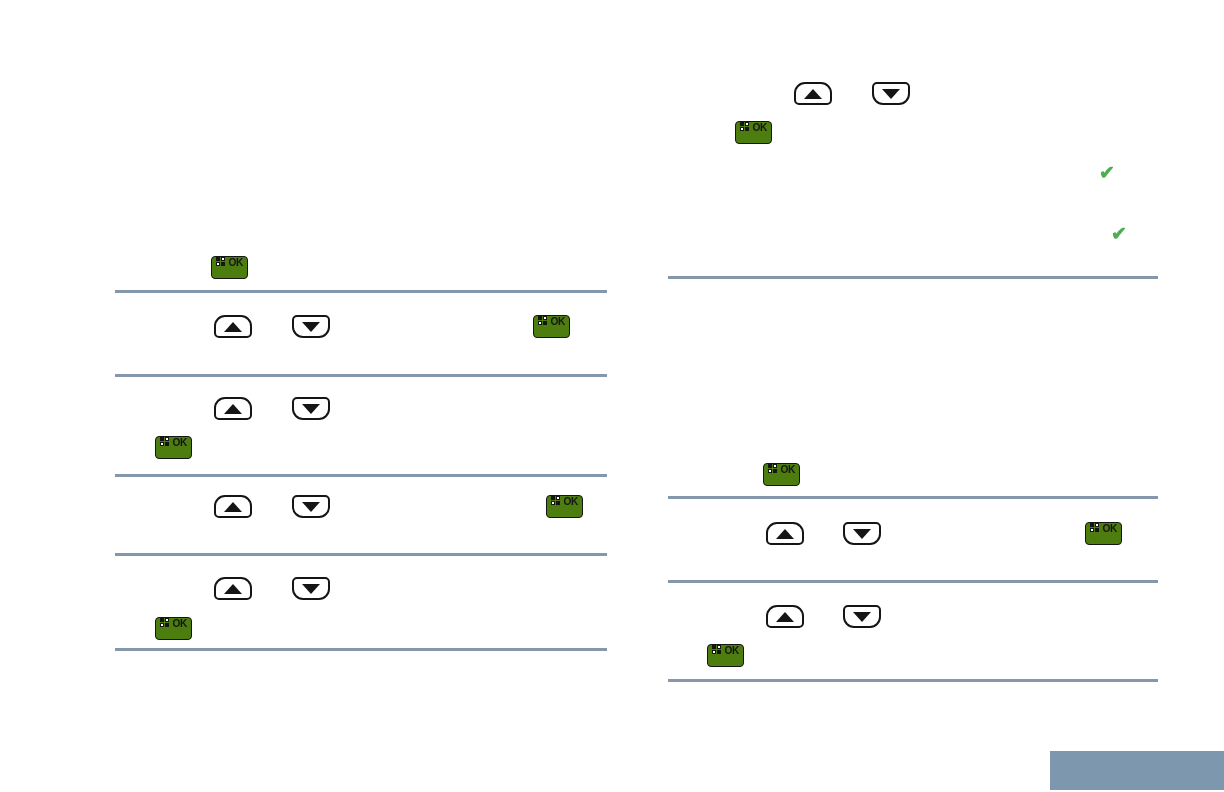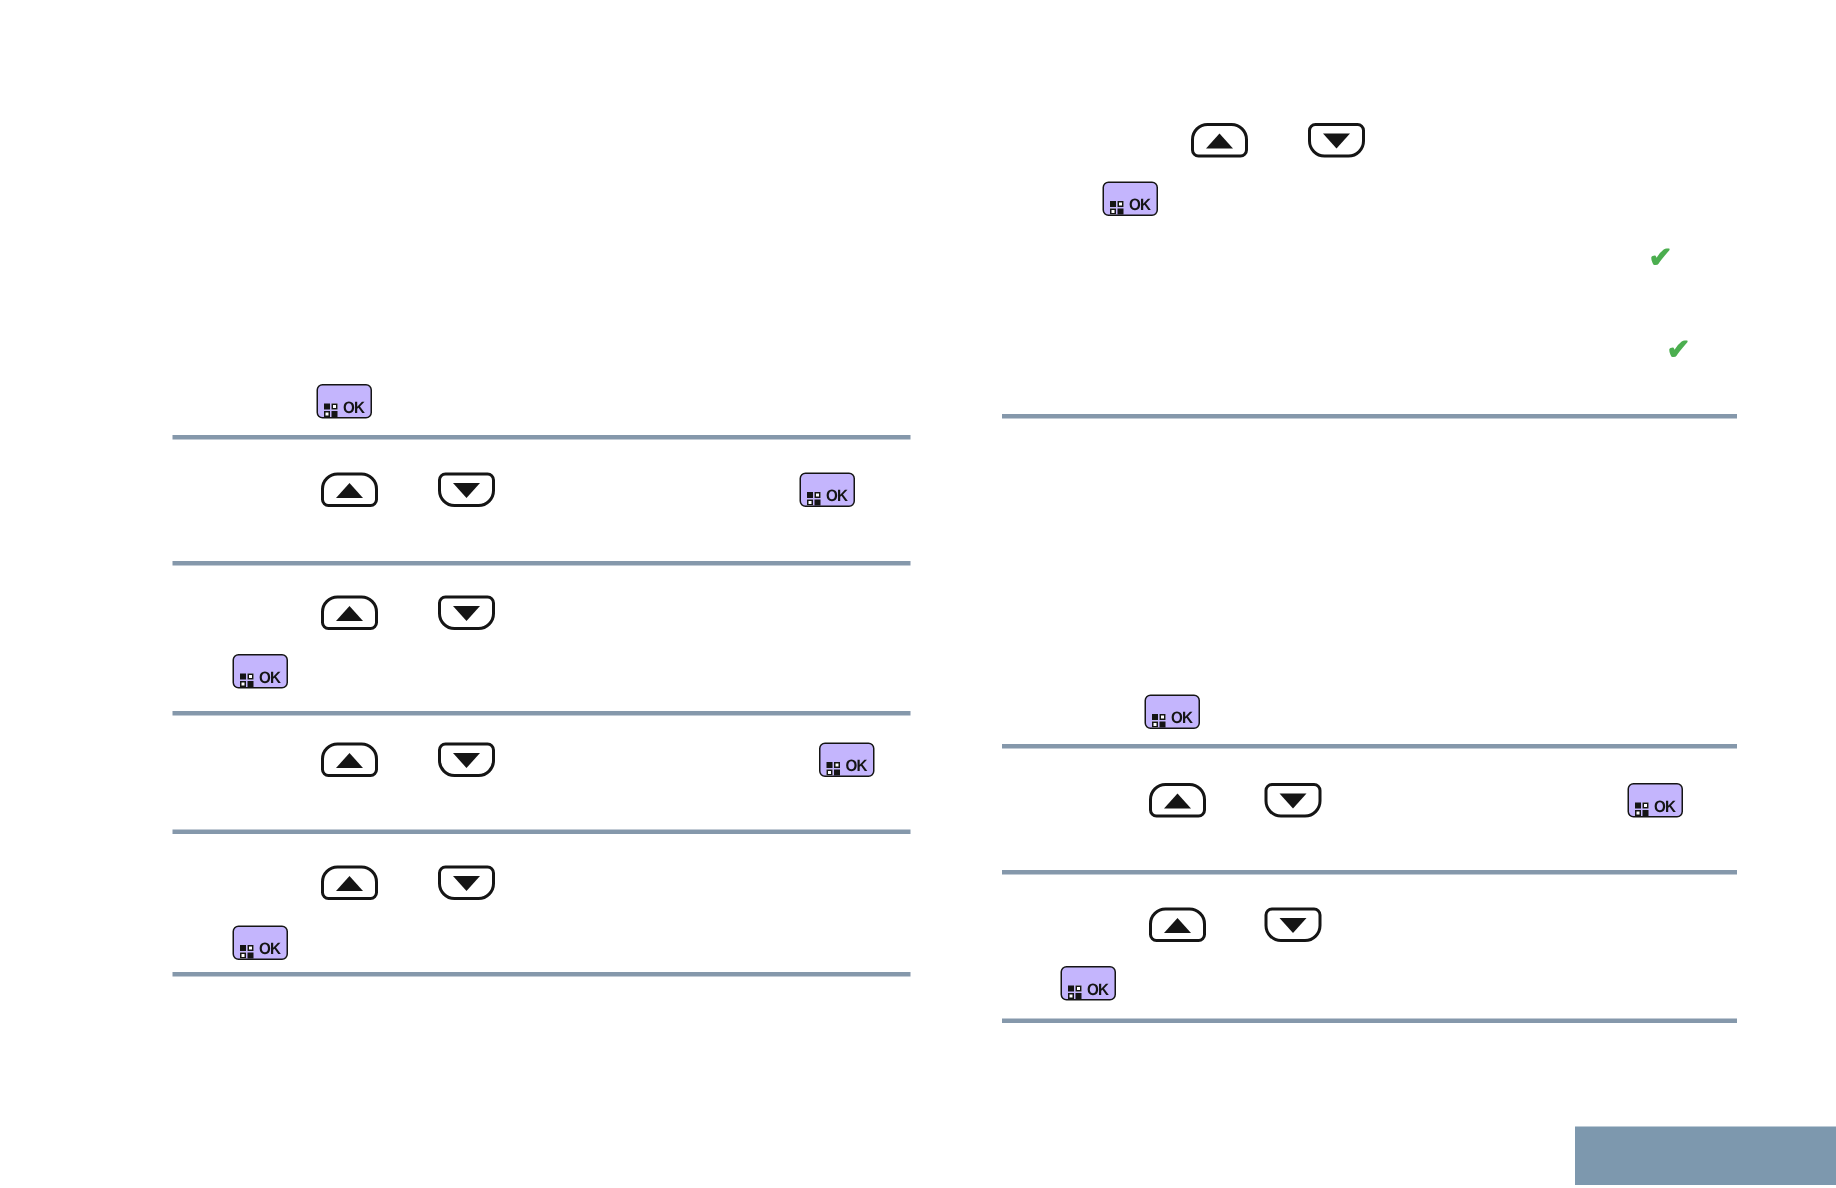--- a/index.html
+++ b/index.html
@@ -11,22 +11,22 @@
     font-family:"Liberation Sans", sans-serif;
   }
 
   
   .ok-key{
     position:absolute;
     width:37px;height:23px;
     box-sizing:border-box;
     border:1.6px solid var(--key-border);
     border-radius:4px;
-    background:#c4b5fd;
-    display:flex;align-items:flex-end;justify-content:center;
+    background:#4d7c0f;
+    display:flex;align-items:flex-start;justify-content:center;
   }
   .ok-grid{
     display:inline-grid;
     grid-template-columns:4px 4px;
     grid-template-rows:4px 4px;
     gap:1px;
     margin-right:3px;
   }
   .ok-grid i{display:block;box-sizing:border-box;}
   .ok-grid i.f{background:var(--key-border);}

